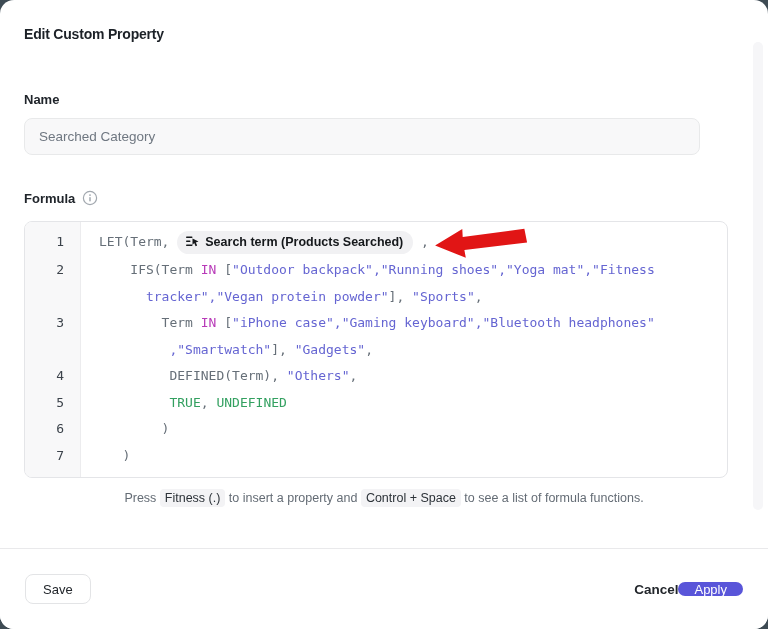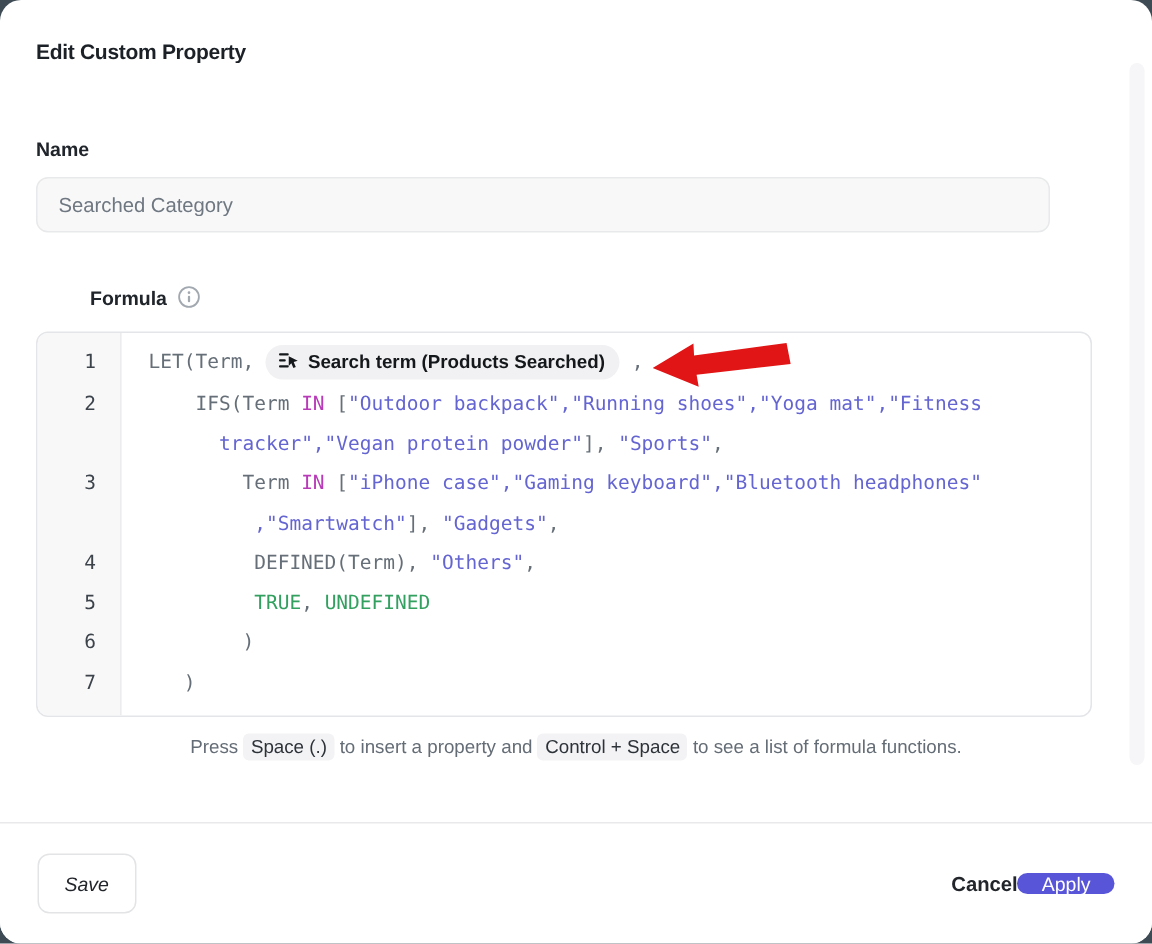--- a/index.html
+++ b/index.html
@@ -19,21 +19,21 @@
   .modal-header{padding:26px 24px 0 24px;}
   .modal-title{font-size:14px;font-weight:700;color:var(--c-title);letter-spacing:-0.2px;}
   .scroll-area{position:relative;flex:1;padding:0 24px;border-bottom:1px solid var(--c-divider);background:#fff;}
   .scroll-track{position:absolute;top:0;right:5px;width:10px;height:468px;background:var(--c-track);border-radius:5px;}
   .field-label{font-size:13px;font-weight:700;color:var(--c-label);}
   .name-label{margin-top:50px;}
   .name-input{margin-top:11px;width:676px;height:37px;background:var(--c-input-bg);
     border:1px solid var(--c-border);border-radius:8px;padding:0 14px;font-size:13.5px;
     color:var(--c-input-text);font-family:"Liberation Sans",sans-serif;outline:none;}
   .formula-head{margin-top:27px;display:flex;align-items:center;justify-content:space-between;height:32px;}
-  .formula-label-wrap{display:flex;align-items:center;gap:7px;margin-left:36px;}
+  .formula-label-wrap{display:flex;align-items:center;gap:7px;}
   .info-icon{display:inline-flex;cursor:pointer;}
   .insert-btn{display:flex;align-items:center;gap:8px;height:31px;padding:0 15px;background:#fff;
     border:1px solid var(--c-btn-border);border-radius:16px;font-size:13px;font-weight:500;
     color:var(--c-btn-text);cursor:pointer;font-family:"Liberation Sans",sans-serif;}
   .editor{position:relative;margin-top:7px;width:704px;border:1px solid var(--c-editor-border);
     border-radius:8px;background:#fff;overflow:hidden;padding:5px 0 8px 0;}
   .gutter-bg{position:absolute;left:0;top:0;bottom:0;width:56px;background:var(--c-gutter-bg);
     border-right:1px solid var(--c-gutter-line);}
   .crow{position:relative;display:flex;height:26.5px;line-height:26.5px;}
   .crow.first{height:30px;line-height:30px;}
@@ -45,22 +45,22 @@
   .code .kw{color:var(--c-kw);}
   .code .grn{color:var(--c-grn);}
   .chip{display:inline-flex;align-items:center;gap:6px;background:var(--c-chip-bg);border-radius:12px;
     padding:4px 10px 4px 9px;font-family:"Liberation Sans",sans-serif;font-size:12.5px;font-weight:600;
     color:var(--c-chip-text);vertical-align:middle;line-height:1;cursor:pointer;}
   .arrow-annotation{position:absolute;left:406px;top:0px;pointer-events:none;}
   .hint{margin-top:13px;text-align:center;font-size:12.5px;color:var(--c-hint);}
   .kbd{background:var(--c-kbd-bg);border-radius:4px;padding:2px 5px;color:var(--c-kbd-text);font-weight:500;}
   .modal-footer{height:80px;background:#fff;display:flex;align-items:center;padding:0 25px;flex:none;}
   .btn{font-family:"Liberation Sans",sans-serif;font-size:13px;cursor:pointer;border-radius:8px;}
-  .save-btn{height:40px;padding:0 17px;background:#fff;border:1px solid var(--c-btn-border);
-    color:var(--c-btn-text);font-weight:500;font-style:italic;}
+  .save-btn{height:30px;padding:0 17px;background:#fff;border:1px solid var(--c-btn-border);
+    color:var(--c-btn-text);font-weight:500;}
   .spacer{flex:1;}
   .cancel-btn{background:none;border:none;font-weight:600;color:var(--c-btn-text);font-size:13.5px;padding:0;}
   .apply-btn{height:14px;padding:0 16px;background:var(--c-apply);border:none;color:#fff;font-weight:500;}
 </style>
 </head>
 <body>
 
 <div class="modal">
 
   <div class="modal-header">
@@ -131,21 +131,21 @@
             <span class="code"><span>   )</span></span>
           </div>
         </div>
       <div class="arrow-annotation">
         <svg width="100" height="42" viewBox="0 0 100 42">
           <polygon points="4,21 32,6 32,14 94,9 96,23 33,27 34,35" fill="#e11515" transform="rotate(-3 50 20)"></polygon>
         </svg>
       </div>
     </div>
 
-    <div class="hint" id="hint-line"><span>Press </span><span class="kbd">Space (.)</span><span> to insert a property and </span><span class="kbd">Control + Space</span><span> to see a list of formula functions.</span></div>
+    <div class="hint" id="hint-line"><span>Press </span><span class="kbd">Fitness (.)</span><span> to insert a property and </span><span class="kbd">Control + Space</span><span> to see a list of formula functions.</span></div>
   </div>
 
   <div class="modal-footer">
     <button class="btn save-btn">Save</button>
     <div class="spacer"></div>
     <button class="btn cancel-btn">Cancel</button>
     <button class="btn apply-btn">Apply</button>
   </div>
 
 </div>

